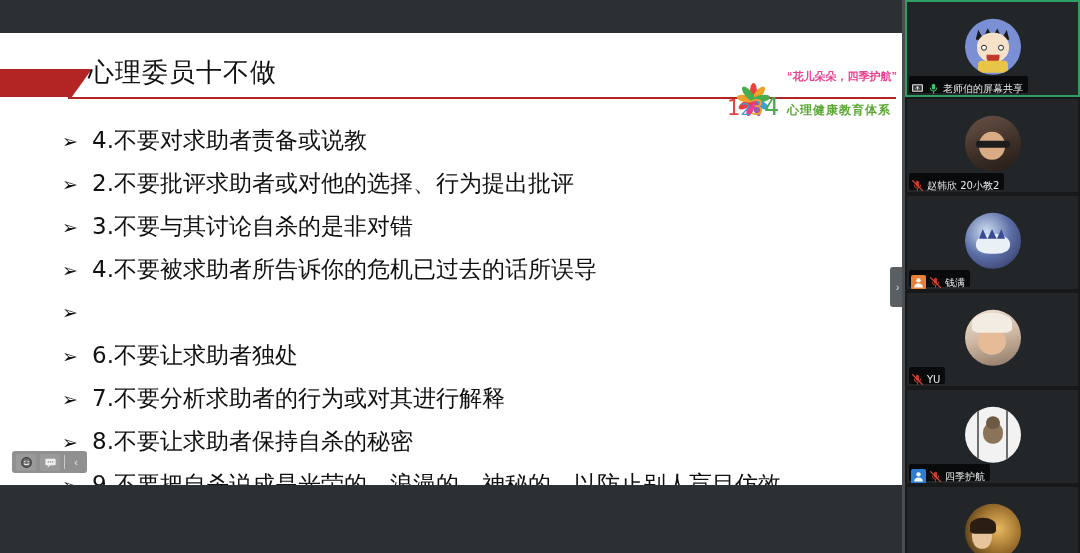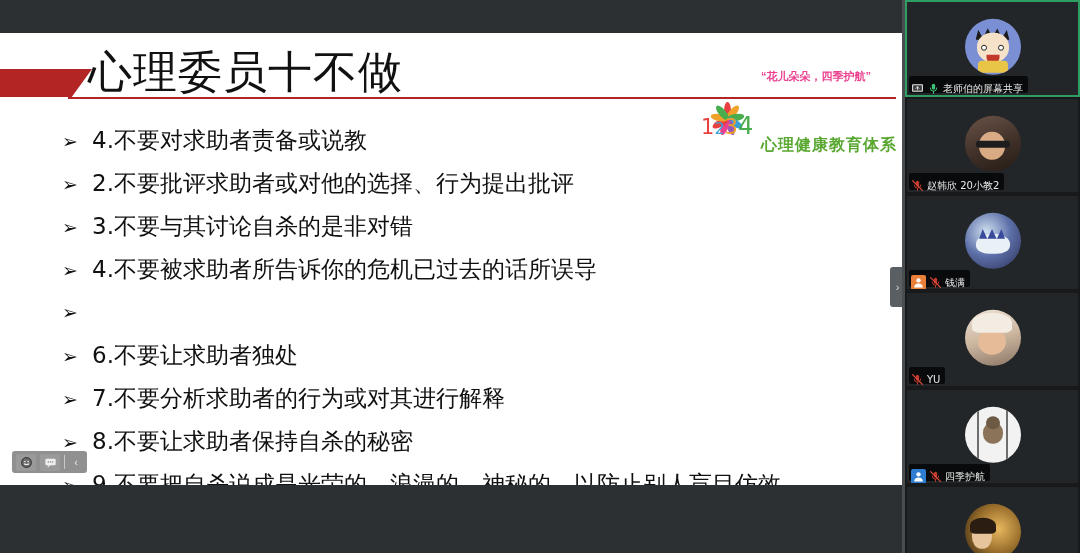--- a/index.html
+++ b/index.html
@@ -39,21 +39,21 @@
     background: #b32525;
     clip-path: polygon(0 0, 100% 0, 78% 100%, 0% 100%);
   }
   .title-rule {
     position: absolute; left: 68px; top: 64px;
     width: 828px; height: 2px;
     background: #b32525;
   }
   .slide-title {
     position: absolute; left: 88px; top: 14px;
-    font-size: 44px; line-height: 50px;
+    font-size: 26px; line-height: 50px;
     color: #111; letter-spacing: 1px;
     font-family: "DejaVu Sans", "Liberation Sans", sans-serif;
     white-space: nowrap;
   }
 
   
   .logo-block {
     position: absolute; right: 8px; top: 36px;
     display: flex; align-items: center; gap: 5px;
   }
@@ -62,23 +62,23 @@
     position: absolute; left: 24px; top: 14px;
     width: 7px; height: 17px; border-radius: 50% 50% 40% 40%;
     transform-origin: 50% 100%;
   }
   .num1234 {
     position: absolute; left: 1px; bottom: -2px;
     font-size: 21px; font-weight: normal; letter-spacing: 0px;
     font-family: "DejaVu Sans", sans-serif;
   }
   .num1234 span { display: inline-block; }
-  .logo-text { display: flex; flex-direction: column; gap: 3px; }
+  .logo-text { display: flex; flex-direction: column; gap: 18px; }
   .logo-line1 { font-size: 11px; font-weight: bold; color: #ec3f8e; white-space: nowrap; letter-spacing: 0px; }
-  .logo-line2 { font-size: 16px; font-weight: bold; color: #5aa832; white-space: nowrap; letter-spacing: 1px; margin-top: 48px; }
+  .logo-line2 { font-size: 12px; font-weight: bold; color: #5aa832; white-space: nowrap; letter-spacing: 1px; }
 
   
   .bullets {
     position: absolute; left: 62px; top: 88px;
     width: 820px;
   }
   .bullet-row {
     display: flex; align-items: baseline;
     margin-bottom: 5px;
     height: 38px;

